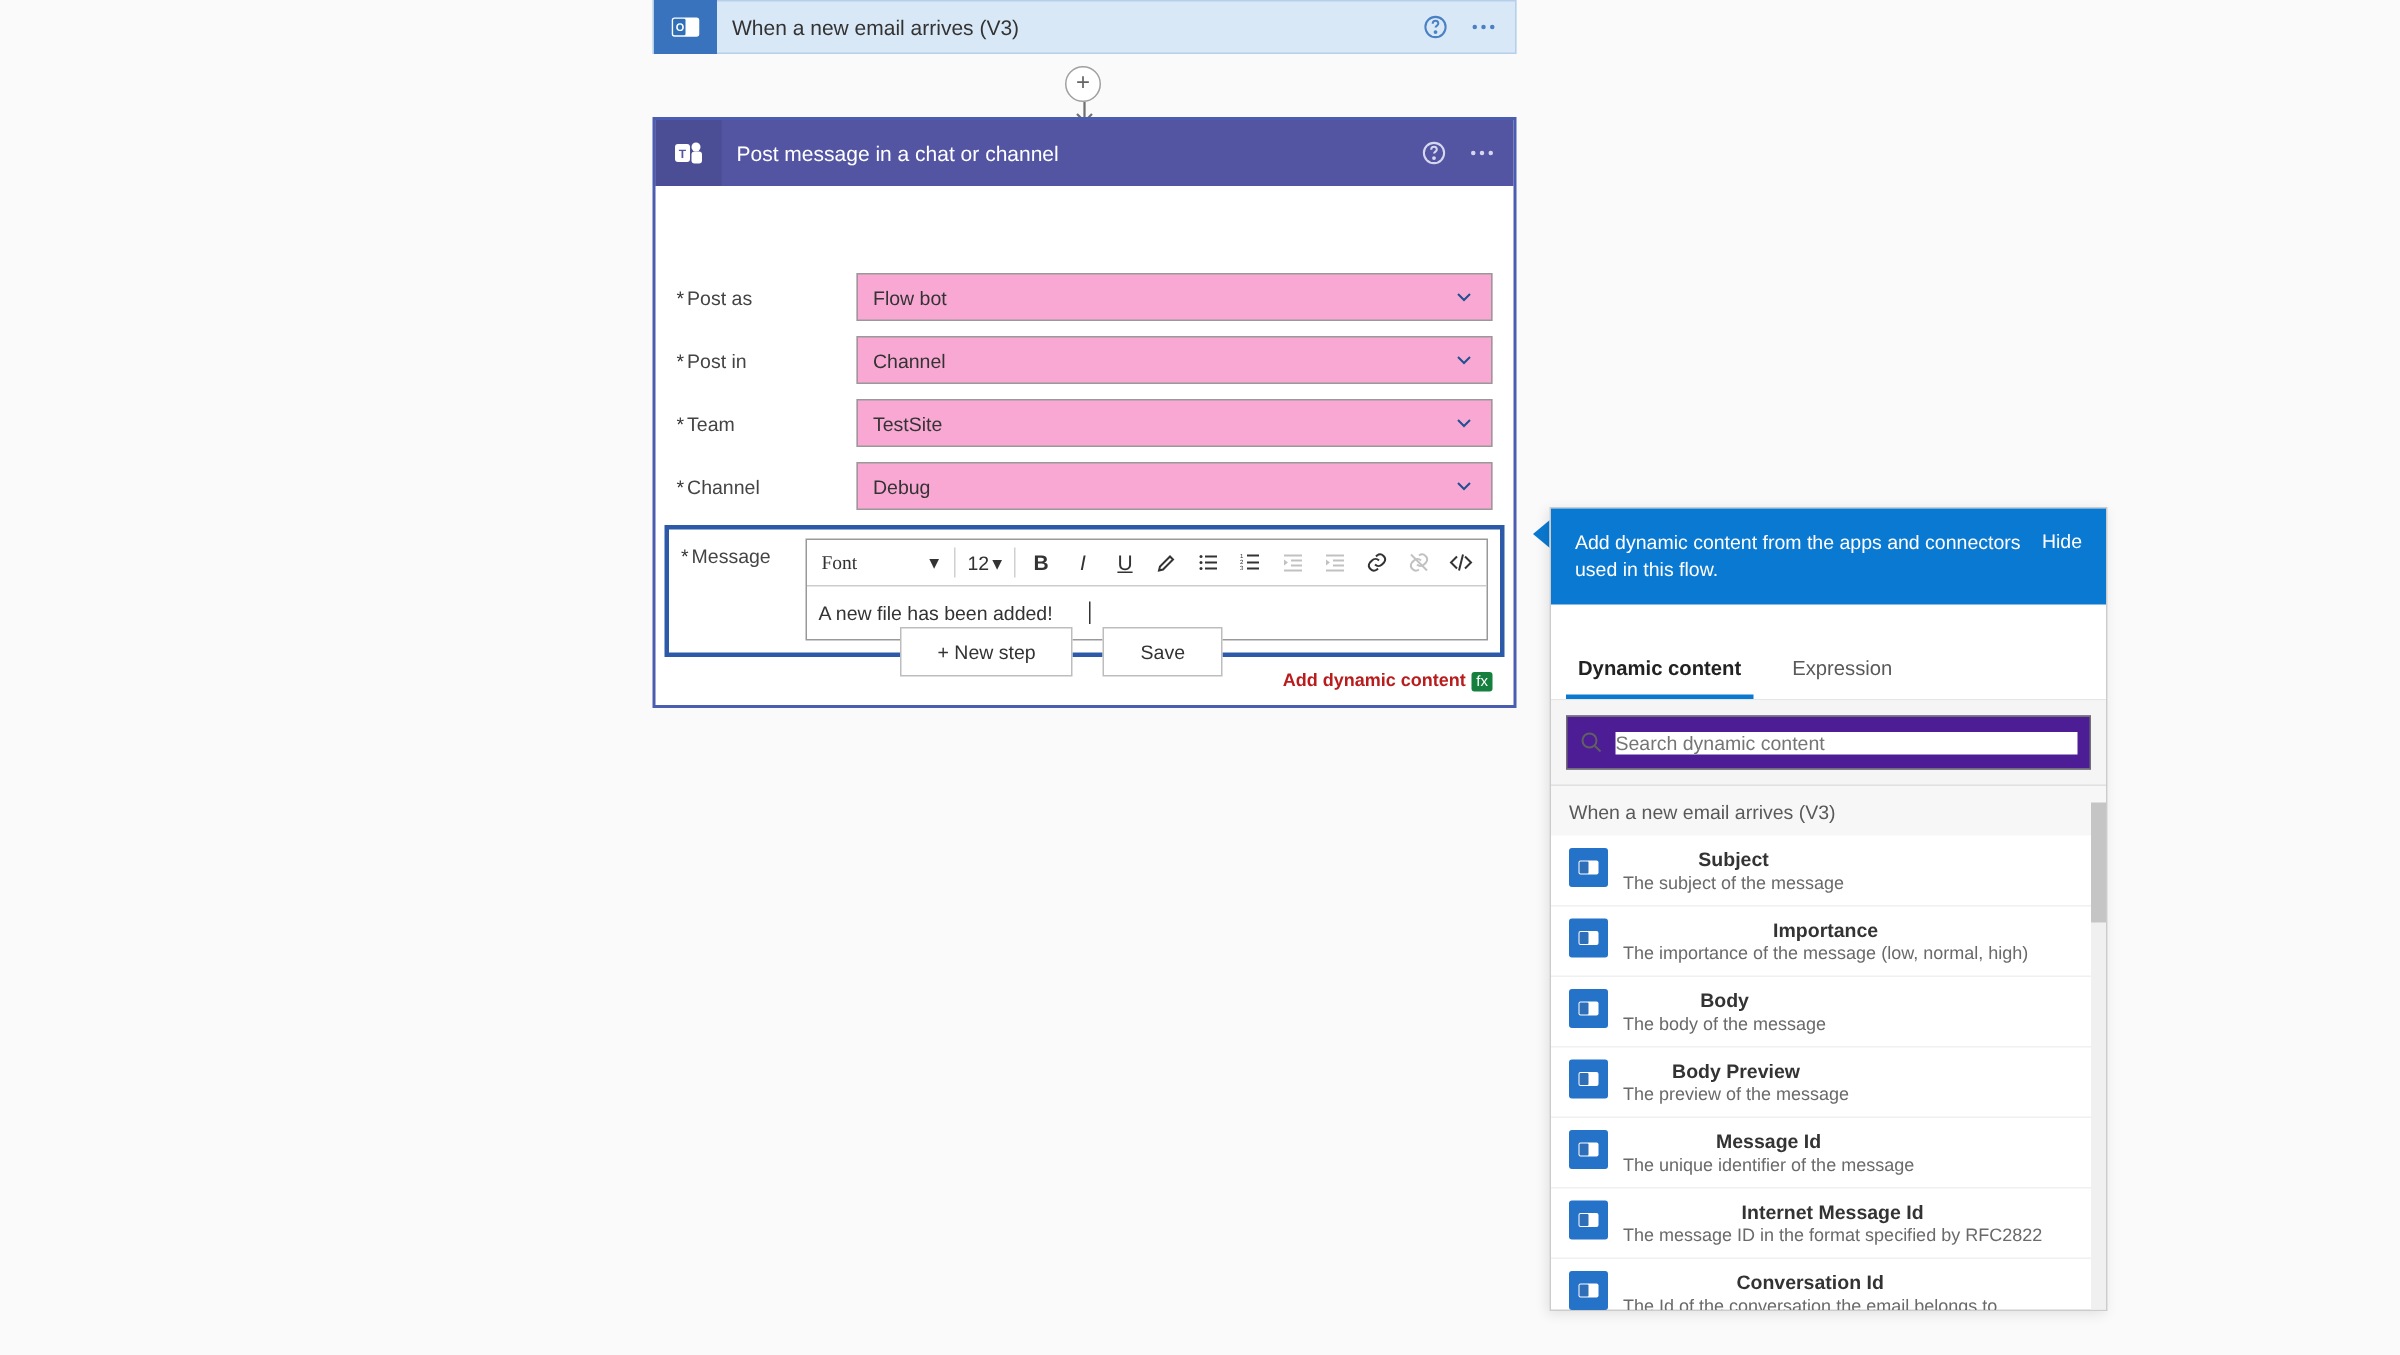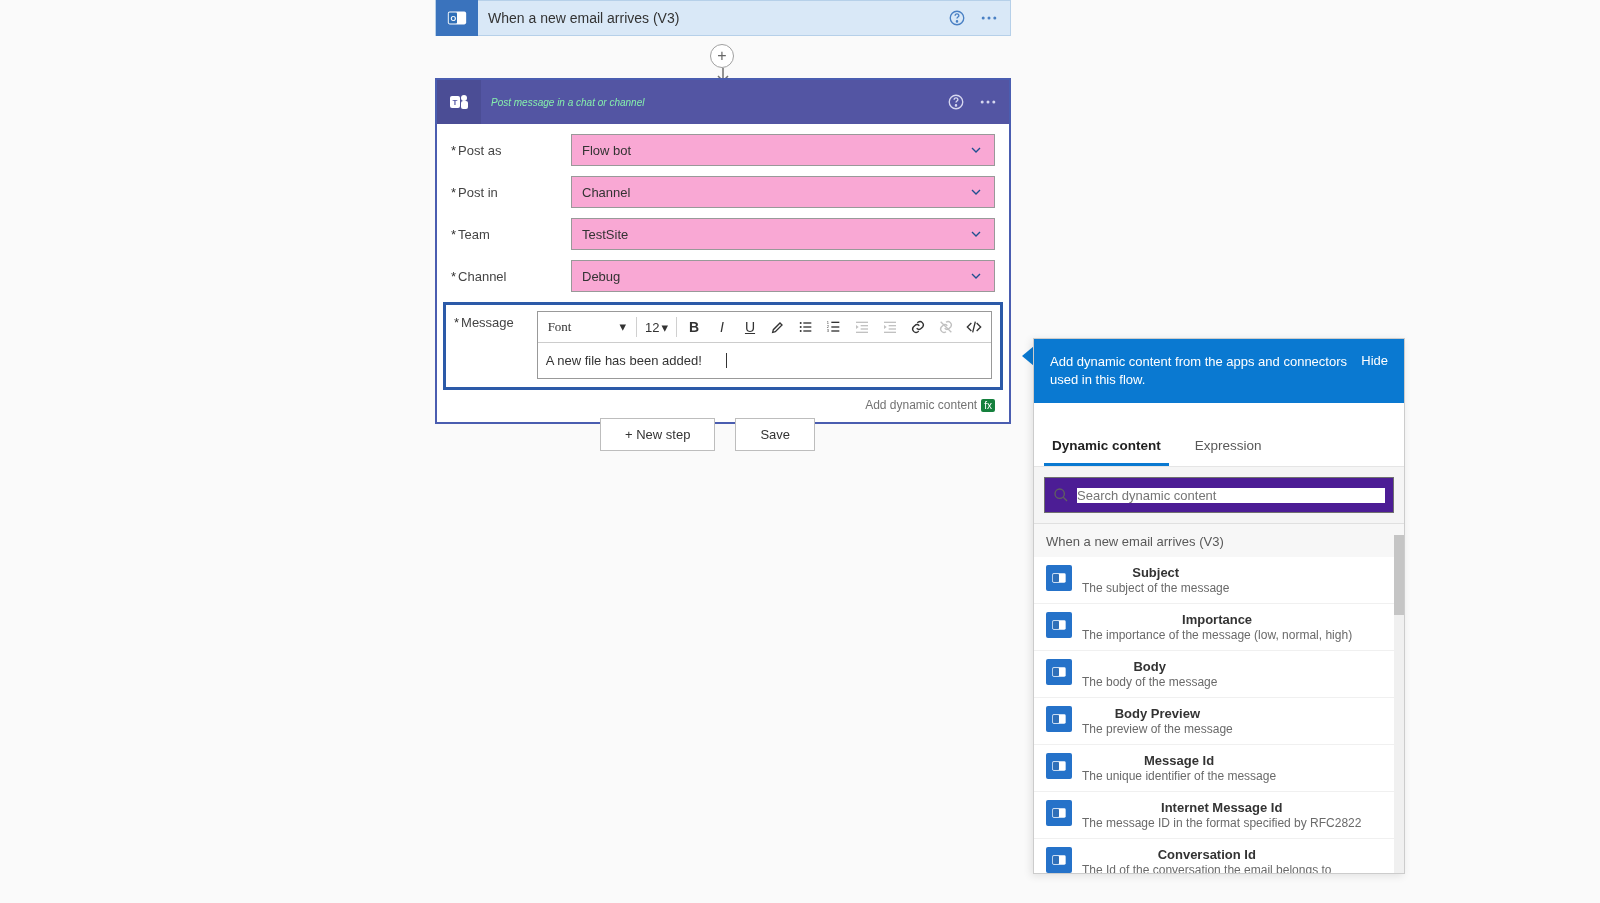--- a/index.html
+++ b/index.html
@@ -12,44 +12,44 @@
   .trigger-card { left: 435px; top: 0px; background: #d9e8f7; border: 1px solid #b6d0e9; height: 36px; display: flex; align-items: center; }
   .trigger-card .icon-box { width: 42px; height: 36px; display: flex; align-items: center; justify-content: center; background: #3a73bd; margin-right: 10px; }
   .trigger-card .title { flex: 1; font-size: 14px; color: #333; }
   .trigger-card .help-icon, .trigger-card .more-icon { width: 22px; height: 22px; margin-right: 10px; display: flex; align-items: center; justify-content: center; color: #3771bd; }
   .add-circle { position: absolute; left: 710px; top: 44px; width: 24px; height: 24px; border-radius: 50%; border: 1px solid #a0a0a0; background: #fff; display: flex; align-items: center; justify-content: center; color: #666; font-size: 16px; }
   .arrow-down { position: absolute; left: 715px; top: 68px; font-size: 16px; color: #666; }
 
   .action-card { left: 435px; top: 78px; border: 2px solid #4a5db0; }
   .action-header { background: #5355a3; height: 44px; display: flex; align-items: center; }
   .action-header .icon-box { width: 44px; height: 44px; background: #4b4d95; display: flex; align-items: center; justify-content: center; margin-right: 10px; }
-  .action-header .title { flex: 1; font-size: 10px; color: #86efac; font-style: italic; }
+  .action-header .title { flex: 1; font-size: 14px; color: #ffffff; }
   .action-header .help-icon, .action-header .more-icon { width: 22px; height: 22px; margin-right: 10px; display: flex; align-items: center; justify-content: center; color: #dfe0f2; }
 
-  .action-body { padding: 10px 14px 14px 14px; }
+  .action-body { padding: 10px 14px 14px 14px; margin-top: 48px; }
   .form-row { display: flex; align-items: center; margin-bottom: 10px; }
   .form-row .label { width: 120px; font-size: 13px; color: #444; }
   .form-row .dropdown { flex: 1; border: 1px solid #999; height: 32px; display: flex; align-items: center; padding: 0 10px; position: relative; background: #f9a8d4; }
   .form-row .dropdown .value { flex: 1; font-size: 13px; color: #333; }
   .form-row .dropdown .chev { color: #205090; }
 
   .message-row { border: 3px solid #2c5aa8; margin: 4px -8px -8px -8px; padding: 6px 8px 8px 8px; display: flex; align-items: flex-start; }
   .message-row .label { width: 116px; font-size: 13px; color: #444; padding-top: 4px; }
   .editor-wrap { flex: 1; border: 1px solid #999; background: #fff; }
   .editor-toolbar { display: flex; align-items: center; border-bottom: 1px solid #ccc; padding: 4px 6px; gap: 6px; }
   .editor-toolbar .sep { width: 1px; height: 20px; background: #d0d0d0; }
   .font-select { display: flex; align-items: center; gap: 4px; font-size: 13px; color: #333; padding: 2px 4px; font-family: Liberation Serif, serif; }
   .size-select { display: flex; align-items: center; gap: 2px; font-size: 13px; color: #333; padding: 2px 2px; }
   .tb-btn { width: 22px; height: 22px; display: flex; align-items: center; justify-content: center; color: #333; font-size: 14px; }
   .tb-btn.disabled { color: #c1c1c1; }
   .editor-content { padding: 10px 8px; min-height: 30px; font-size: 13px; color: #333; display: flex; align-items: center; gap: 24px; }
   .blinker { display:inline-block; width:1px; height:15px; background:#333; vertical-align:middle; }
 
   .add-dyn-link { text-align: right; font-size: 12px; padding: 2px 14px 10px 0; }
-  .add-dyn-link a { color: #737373; text-decoration: none; }
+  .add-dyn-link a { color: #b91c1c; text-decoration: none; font-weight: bold; }
   .add-dyn-link .fx { background:#15803d; color:#fff; font-size:10px; padding:1px 3px; margin-left:4px; border-radius:2px;}
 
   .bottom-buttons { position: absolute; left: 600px; top: 418px; display: flex; gap: 20px; }
   .btn { border: 1px solid #bdbdbd; background: #fff; padding: 8px 24px; font-size: 13px; color: #333; cursor: pointer; }
 
   .dyn-panel { position: absolute; left: 1033px; top: 338px; width: 372px; background: #fff; border: 1px solid #ccc; box-shadow: -2px 2px 8px rgba(0,0,0,0.1); }
   .dyn-panel-pointer { position:absolute; left:1022px; top:346px; width:0; height:0; border-top:10px solid transparent; border-bottom:10px solid transparent; border-right:12px solid #0a79d1; }
   .dyn-header { background: #0a79d1; color: #fff; padding: 14px 16px; font-size: 13px; display: flex; align-items: flex-start; }
   .dyn-header .desc { flex: 1; line-height: 1.4; }
   .dyn-header .hide { font-size: 13px; margin-left: 10px; cursor: pointer; }

